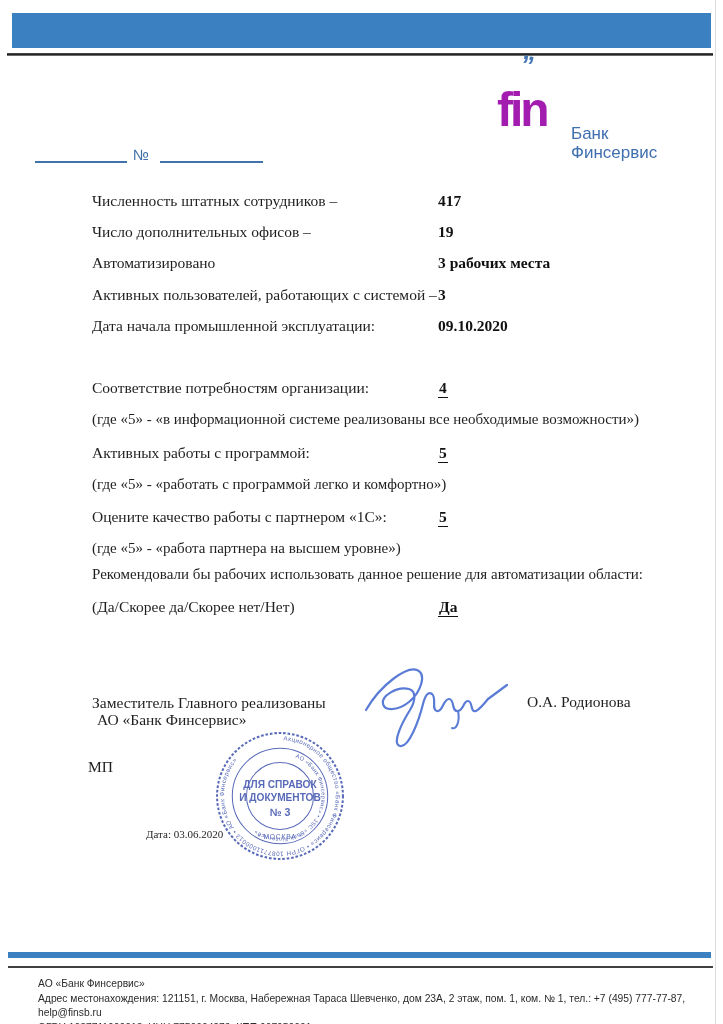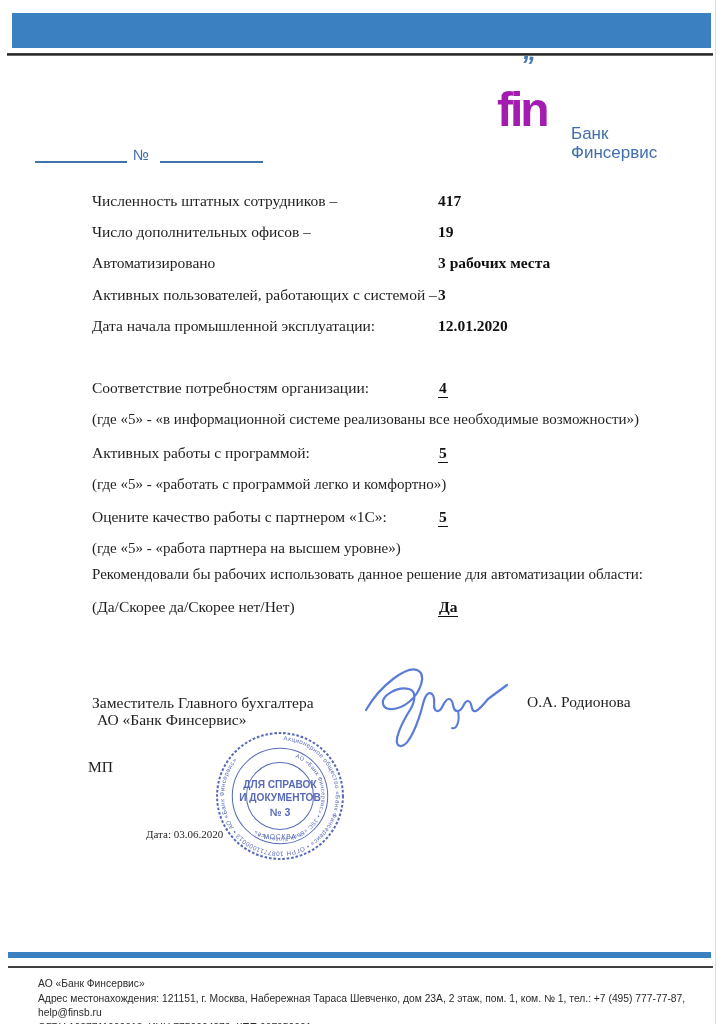--- a/index.html
+++ b/index.html
@@ -84,39 +84,39 @@
   <span class="lbl" style="top:223px">Число дополнительных офисов –</span>
   <span class="val" style="top:223px">19</span>
 
   <span class="lbl" style="top:254px">Автоматизировано</span>
   <span class="val" style="top:254px">3 рабочих места</span>
 
   <span class="lbl" style="top:286px">Активных пользователей, работающих с системой –</span>
   <span class="val" style="top:286px">3</span>
 
   <span class="lbl" style="top:317px">Дата начала промышленной эксплуатации:</span>
-  <span class="val" style="top:317px">12.01.2020</span>
+  <span class="val" style="top:317px">09.10.2020</span>
 
   <span class="lbl" style="top:379px">Соответствие потребностям организации:</span>
   <span class="val scored" style="top:379px">4</span>
   <span class="note" style="top:411px">(где «5» - «в информационной системе реализованы все необходимые возможности»)</span>
 
   <span class="lbl" style="top:444px">Активных работы с программой:</span>
   <span class="val scored" style="top:444px">5</span>
   <span class="note" style="top:476px">(где «5» - «работать с программой легко и комфортно»)</span>
 
   <span class="lbl" style="top:508px">Оцените качество работы с партнером «1С»:</span>
   <span class="val scored" style="top:508px">5</span>
   <span class="note" style="top:540px">(где «5» - «работа партнера на высшем уровне»)</span>
 
   <span class="note" style="top:566px">Рекомендовали бы рабочих использовать данное решение для автоматизации области:</span>
   <span class="lbl" style="top:598px">(Да/Скорее да/Скорее нет/Нет)</span>
   <span class="val scored" style="top:598px">Да</span>
 
-  <span class="sig-pos" style="top:694px">Заместитель Главного бухгалтера</span>
+  <span class="sig-pos" style="top:694px">Заместитель Главного реализованы</span>
   <span class="sig-pos" style="top:711px; left:97px">АО «Банк Финсервис»</span>
 
   <svg class="sig-ink" width="148" height="92" viewBox="0 0 148 92">
     <path d="M3,52 C18,26 44,8 54,12 C64,16 58,34 46,44 C36,52 22,54 20,46
              C18,38 34,28 46,31 C54,33 52,44 47,52 C40,63 28,86 37,88
              C46,90 56,62 60,46 C62,38 65,33 69,36 C74,40 68,52 74,53
              C80,54 80,41 86,41 C92,41 88,54 95,53 C101,52 100,43 105,43
              C110,43 107,55 113,53 C117,51 121,46 125,41 L144,27" fill="none" stroke="#5b7cd6" stroke-width="2.2" stroke-linecap="round" stroke-linejoin="round"></path>
     <path d="M95,53 C97,62 94,72 89,70" fill="none" stroke="#5b7cd6" stroke-width="2" stroke-linecap="round"></path>
   </svg>

